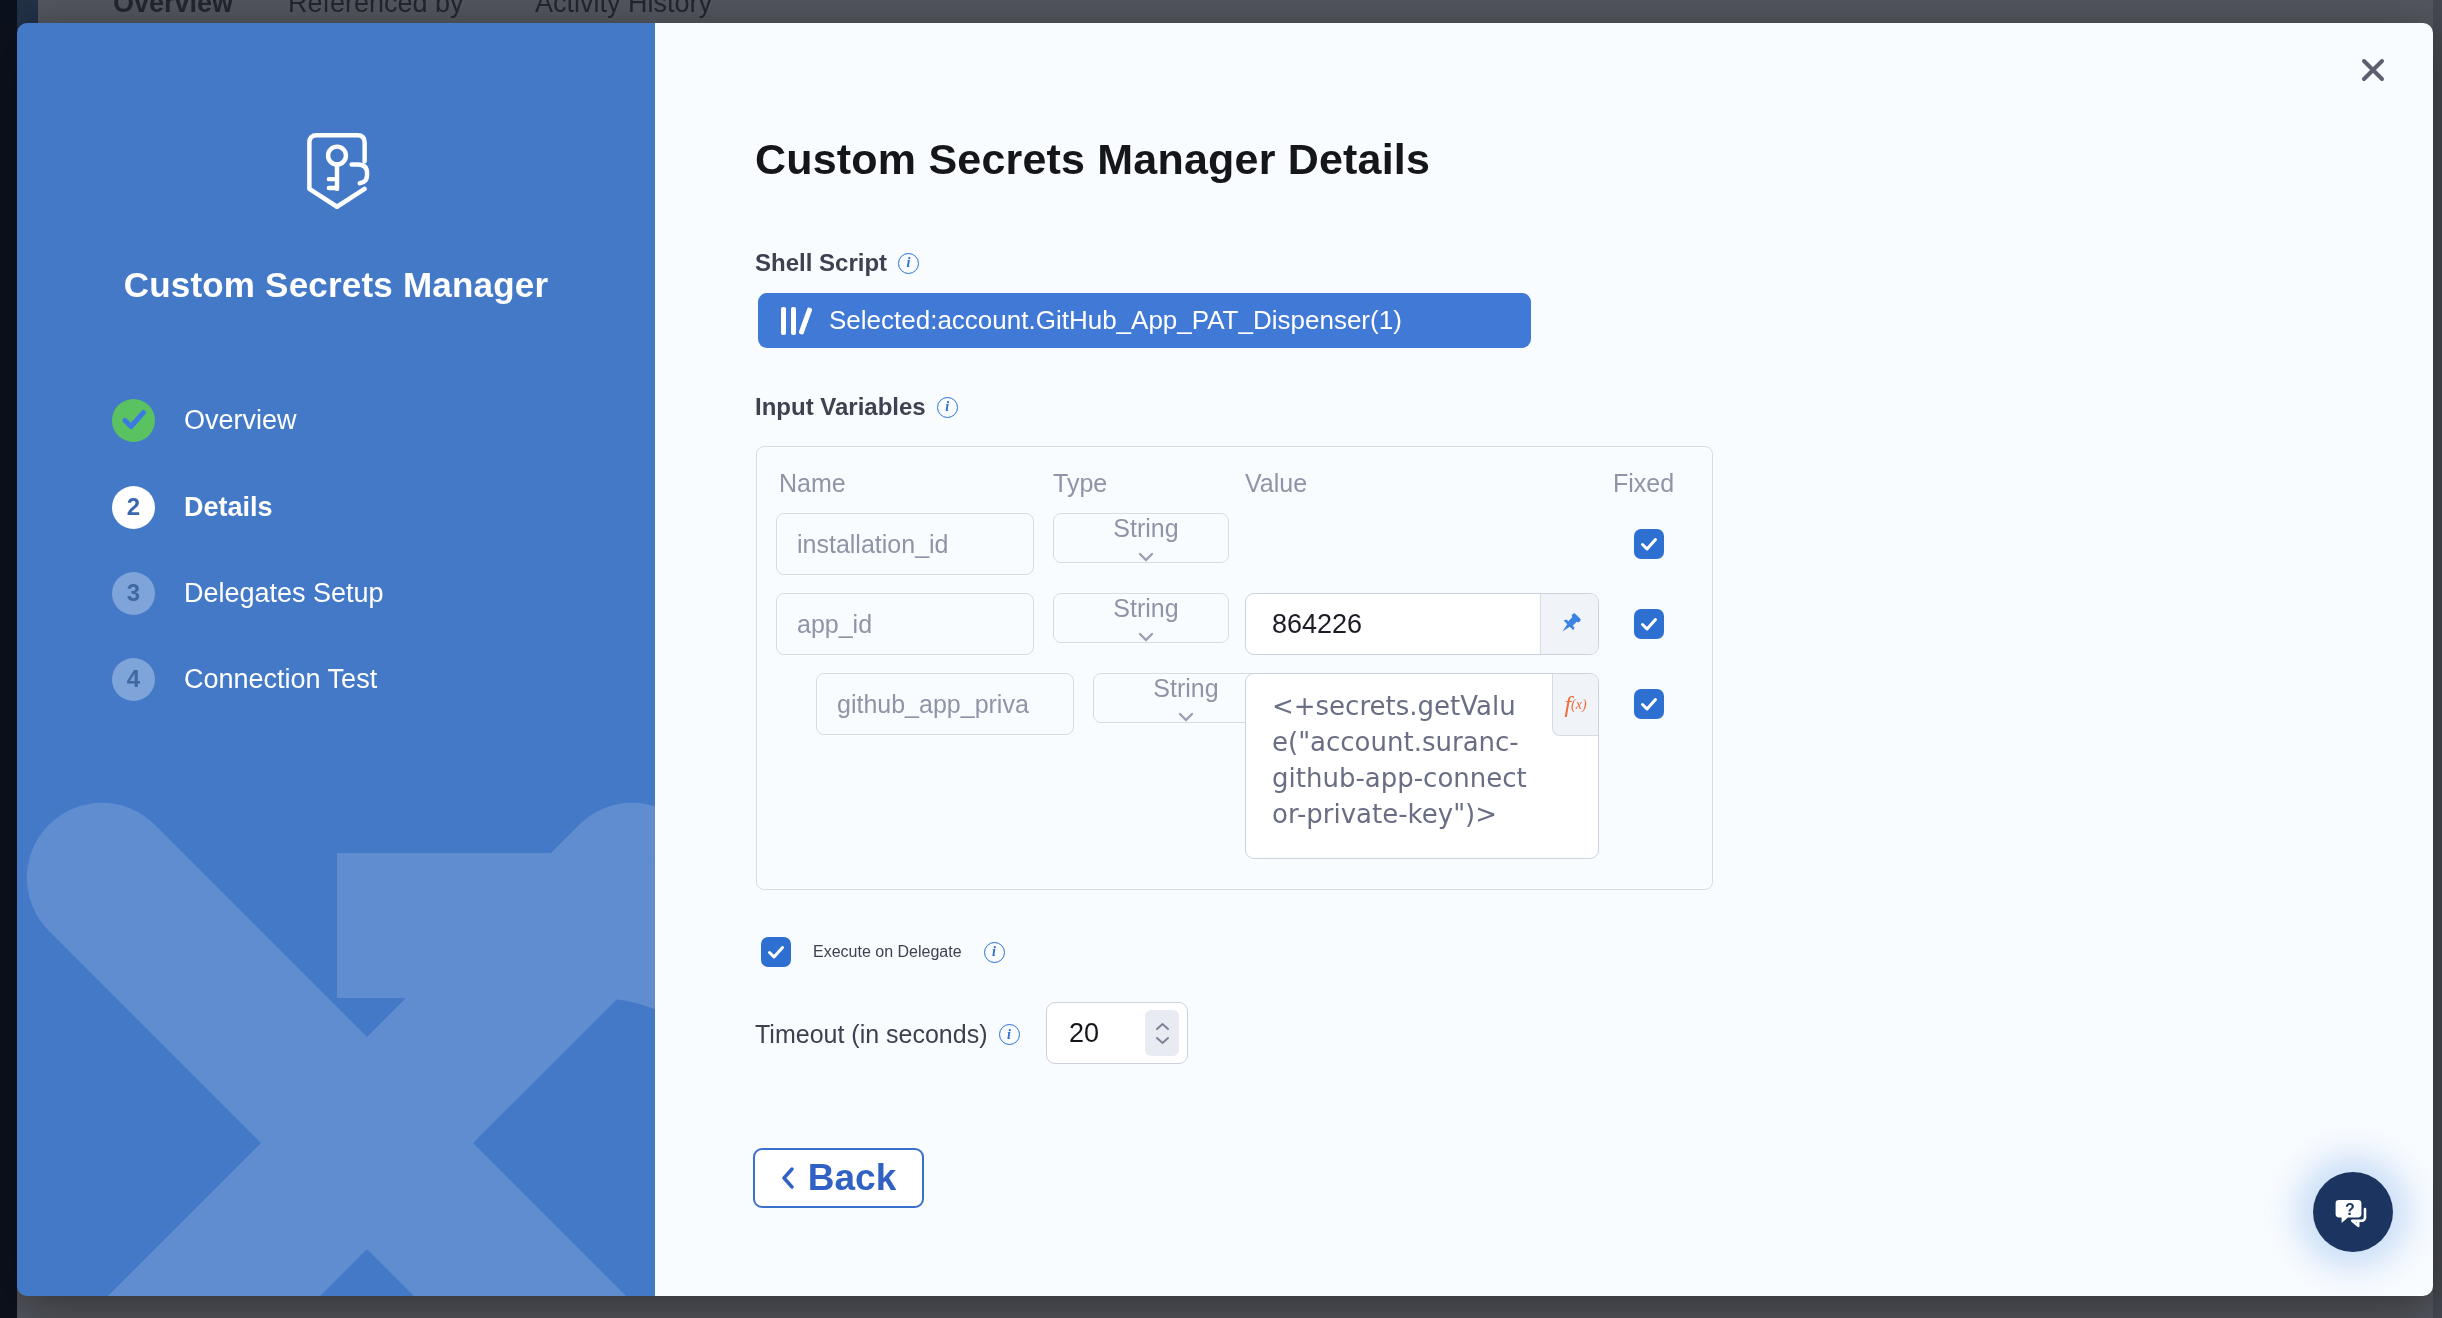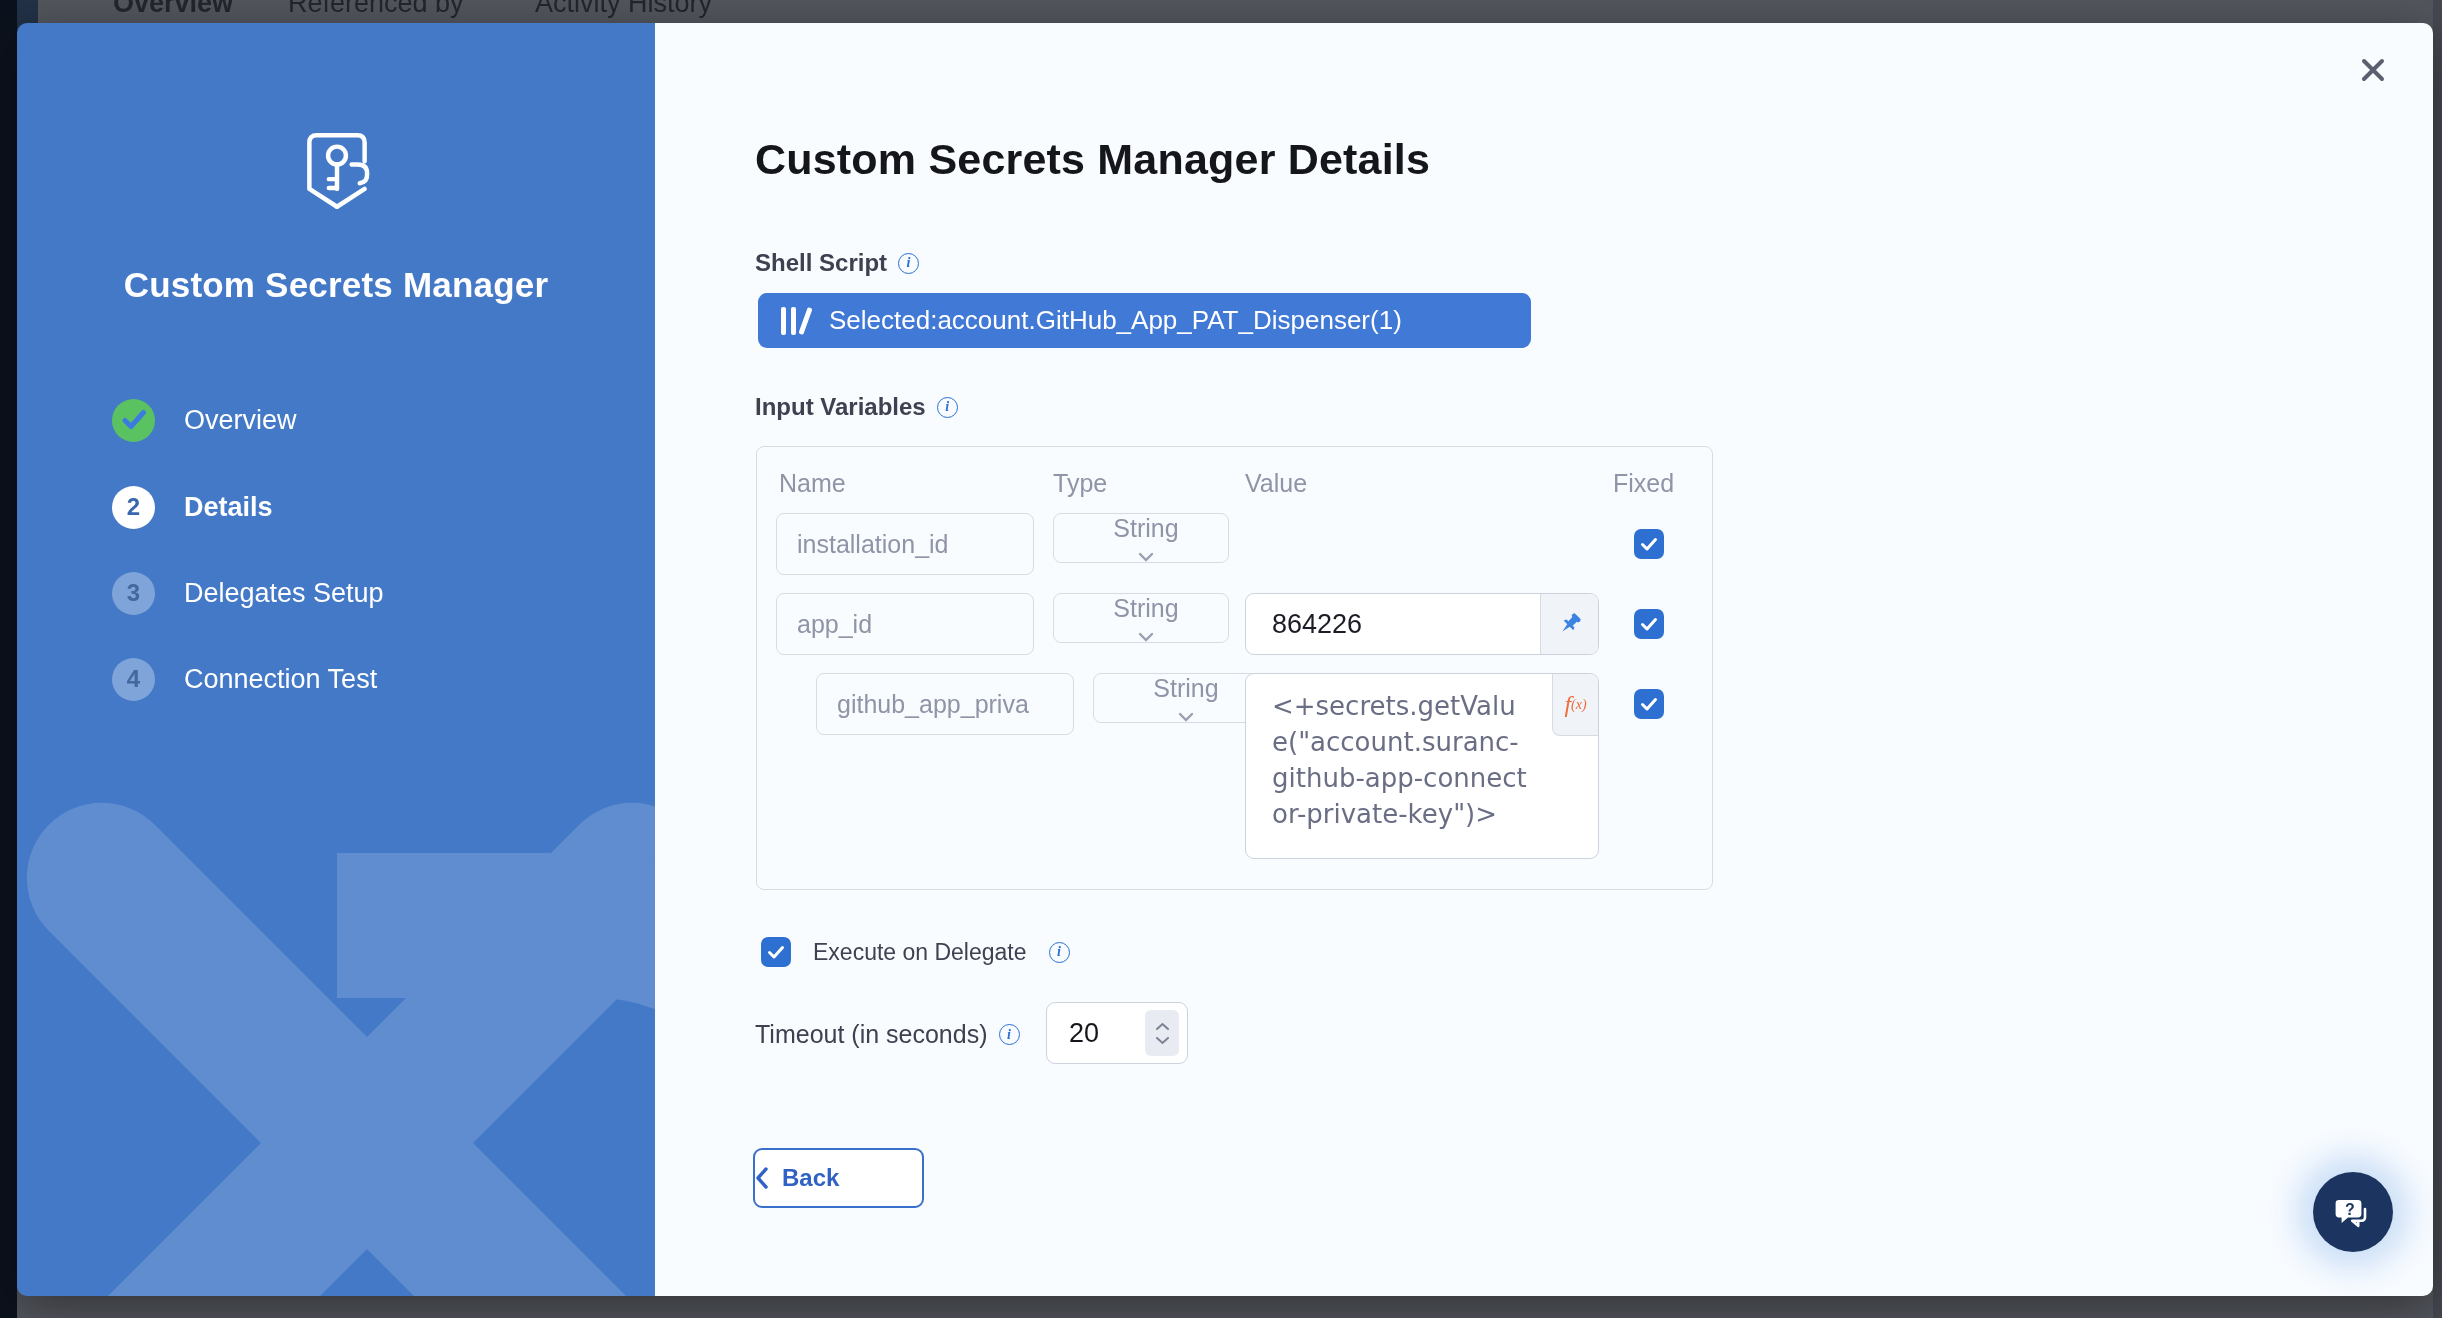--- a/index.html
+++ b/index.html
@@ -77,30 +77,30 @@
              border-left:1.5px solid #d7dbe4; border-bottom:1.5px solid #d7dbe4; border-radius:0 8px 0 8px;
              display:flex; align-items:center; justify-content:center; cursor:pointer;
              color:#ef6c3b; font-family:"Liberation Serif",serif; font-style:italic; font-size:24px; }
   .fx-cell sub { font-size:14px; }
   .cbx { width:30px; height:30px; border-radius:7px; background:#2e70d2; display:flex; align-items:center;
          justify-content:center; cursor:pointer; }
   .cb-r1 { position:absolute; left:877px; top:82px; } .cb-r2 { position:absolute; left:877px; top:162px; }
   .cb-r3 { position:absolute; left:877px; top:242px; }
 
   .exec-row { position:absolute; left:106px; top:914px; display:flex; align-items:center; gap:22px; }
-  .exec-row .txt { font-size:23px; color:#3e4150; font-weight:500; }
+  .exec-row .txt { font-size:16px; color:#3e4150; font-weight:500; }
   .timeout-label { left:100px; top:997px; font-weight:500; font-size:25px; }
   .timeout-box { position:absolute; left:391px; top:979px; width:142px; height:62px; background:#fff;
                  border:1.5px solid #ccd3df; border-radius:9px; display:flex; align-items:center; }
   .timeout-box .tval { flex:1; padding-left:22px; font-size:27px; color:#15151c; cursor:text; }
   .stepper { width:34px; height:46px; margin-right:8px; background:#e8ebf1; border-radius:6px; display:flex;
              flex-direction:column; align-items:center; justify-content:center; gap:5px; cursor:pointer; }
 
-  .btn { position:absolute; display:flex; align-items:center; justify-content:flex-start; gap:14px; border-radius:9px;
-         font-size:24px; font-weight:700; cursor:pointer; }
+  .btn { position:absolute; display:flex; align-items:center; justify-content:center; gap:14px; border-radius:9px;
+         font-size:37px; font-weight:700; cursor:pointer; }
   .btn-back { left:98px; top:1125px; width:171px; height:60px; background:#fff; border:2px solid #3a70cc; color:#2f62c4; }
   .btn-continue { left:302px; top:1124px; width:251px; height:62px; background:#3d74d0; color:#fff; }
 
   .help-fab { position:absolute; left:1658px; top:1149px; width:80px; height:80px; border-radius:50%; background:#1c3560;
               display:flex; align-items:center; justify-content:center; cursor:pointer;
               box-shadow:0 0 34px 16px rgba(133,178,234,.42); }
 </style>
 </head>
 <body>
 

